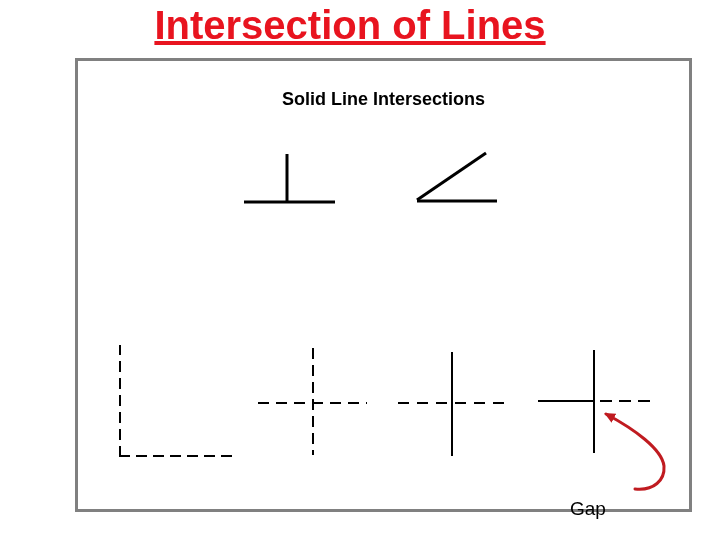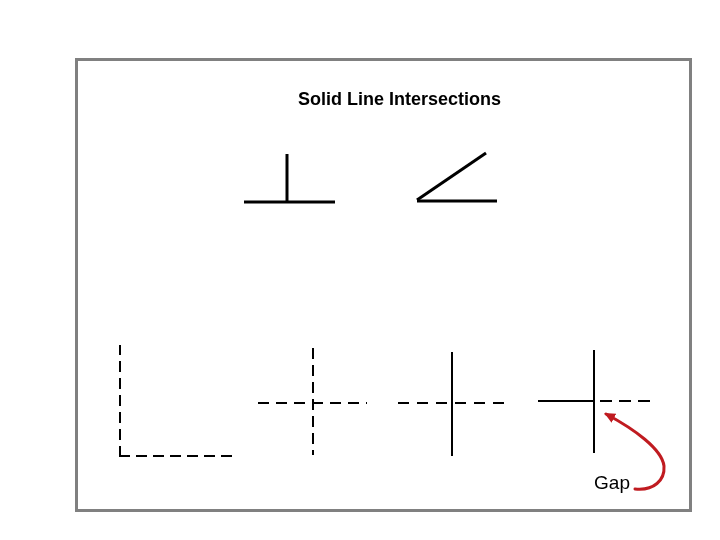--- a/index.html
+++ b/index.html
@@ -37,47 +37,48 @@
     position: absolute;
     left: 0;
     width: 100%;
     text-align: center;
     font-size: 18px;
     font-weight: bold;
     color: #000000;
     line-height: 1.1;
     white-space: nowrap;
   }
-  .heading-solid { top: 29px; padding-left: 16px; }
+  .heading-solid { top: 29px; }
   .heading-dashed { top: 220px; }
   .gap-label {
     position: absolute;
     left: 570px;
-    top: 472px;
+    top: 498px;
     width: 60px;
-    text-align: right;
+    text-align: left;
     font-size: 19px;
     font-weight: normal;
     color: #000000;
     line-height: 1.2;
   }
   .diagram-canvas {
     position: absolute;
     left: 0;
     top: 0;
     width: 720px;
     height: 540px;
     pointer-events: none;
   }
 </style>
 </head>
 <body>
 
 <div class="slide">
 
+  <div class="page-title" style="color: rgb(232, 20, 31);">Intersection of Lines</div>
 
   <div class="content-panel" style="border-color: rgb(128, 128, 128);">
     <div class="section-heading heading-solid">Solid Line Intersections</div>
   </div>
 
   <svg class="diagram-canvas" width="720" height="540" viewBox="0 0 720 540" xmlns="http://www.w3.org/2000/svg">
     <defs>
       <marker id="arrowhead" markerUnits="userSpaceOnUse" markerWidth="14" markerHeight="12" refX="9" refY="5" orient="auto">
         <path d="M0 0 L11 5 L0 10 Z" fill="#c01b20"></path>
       </marker>

